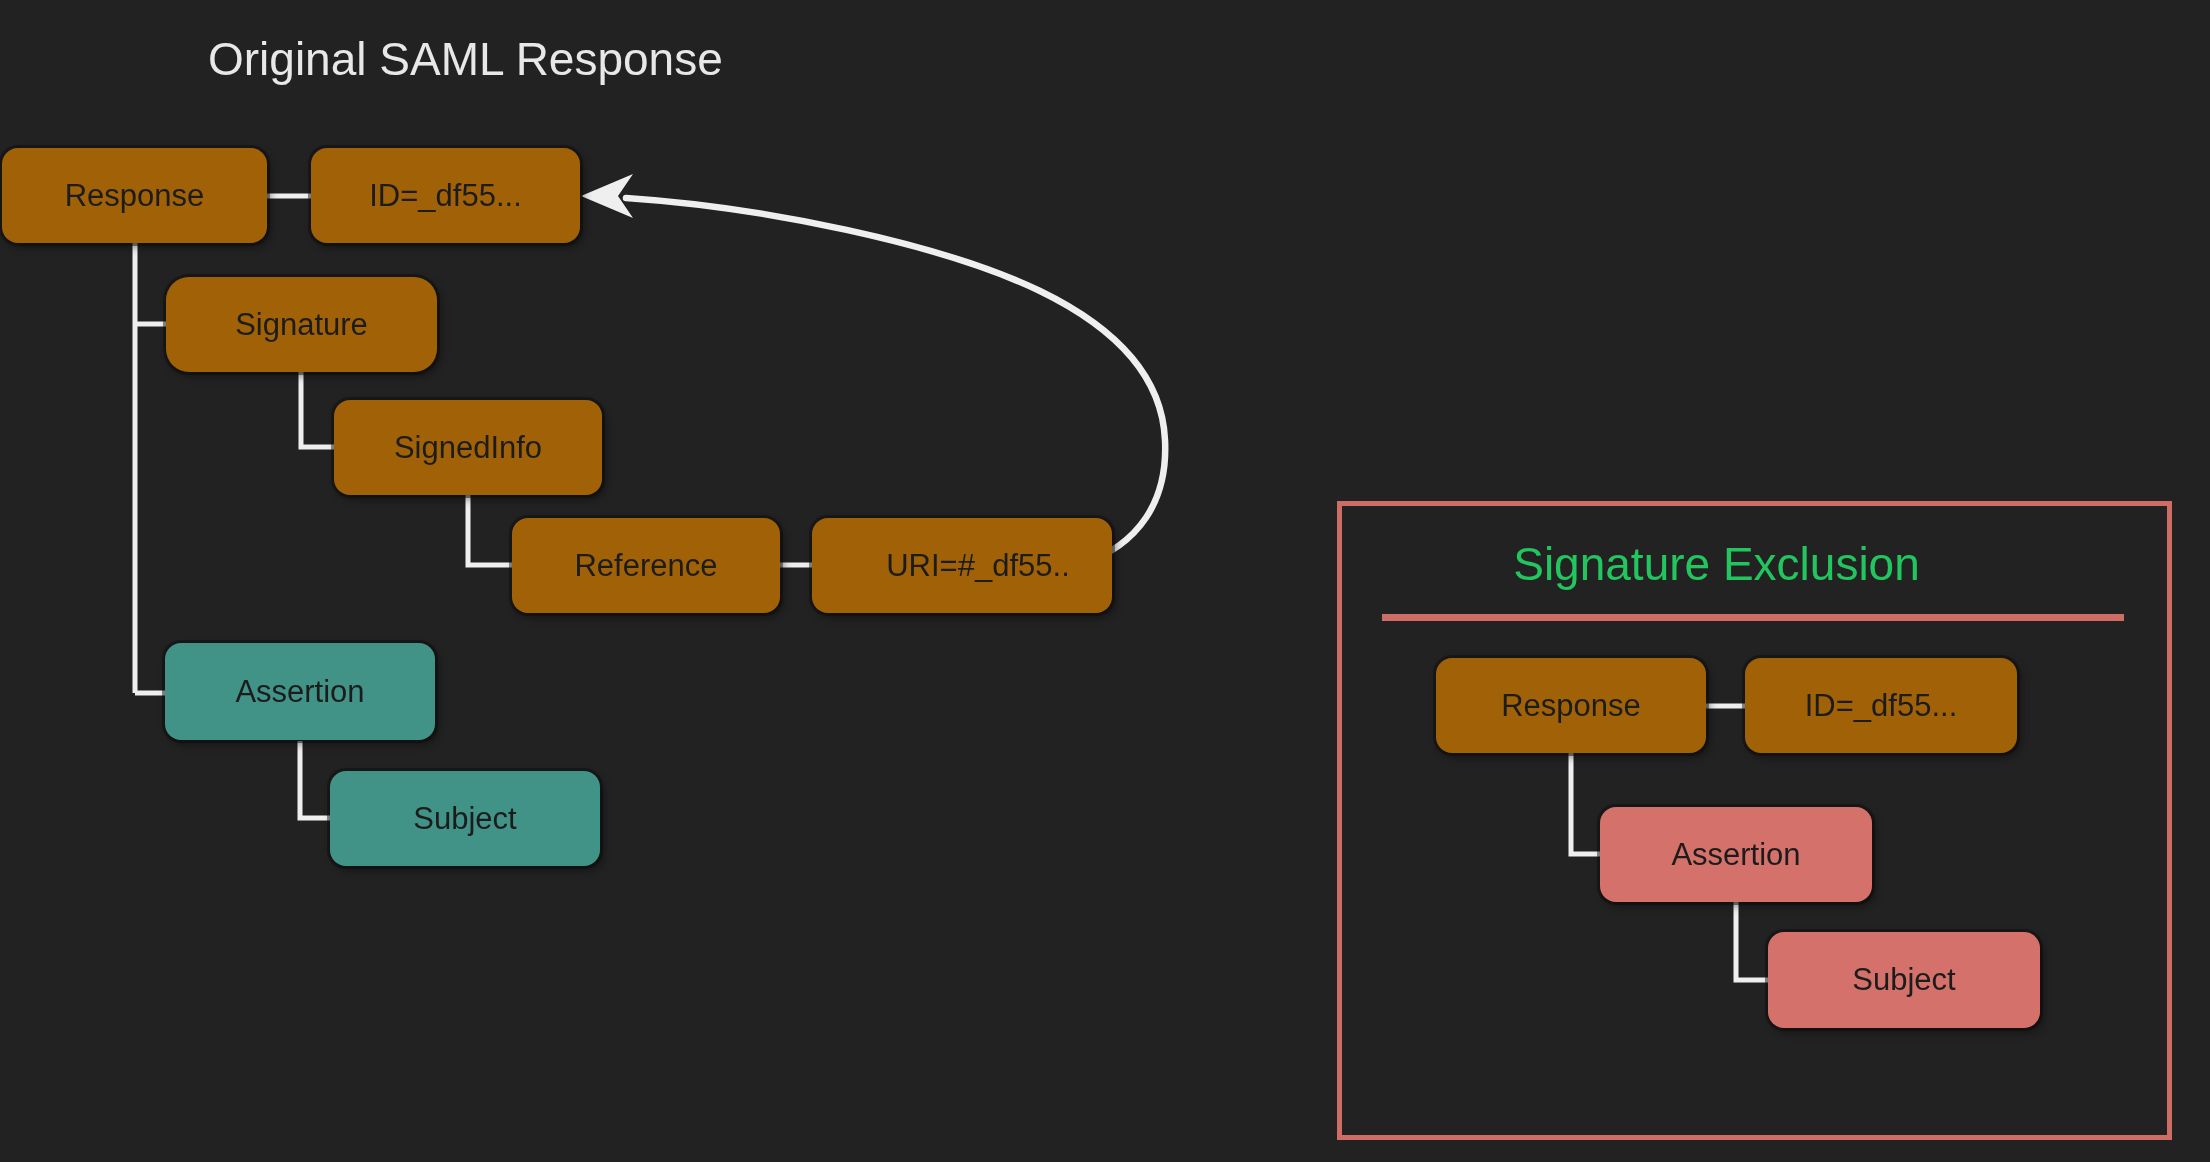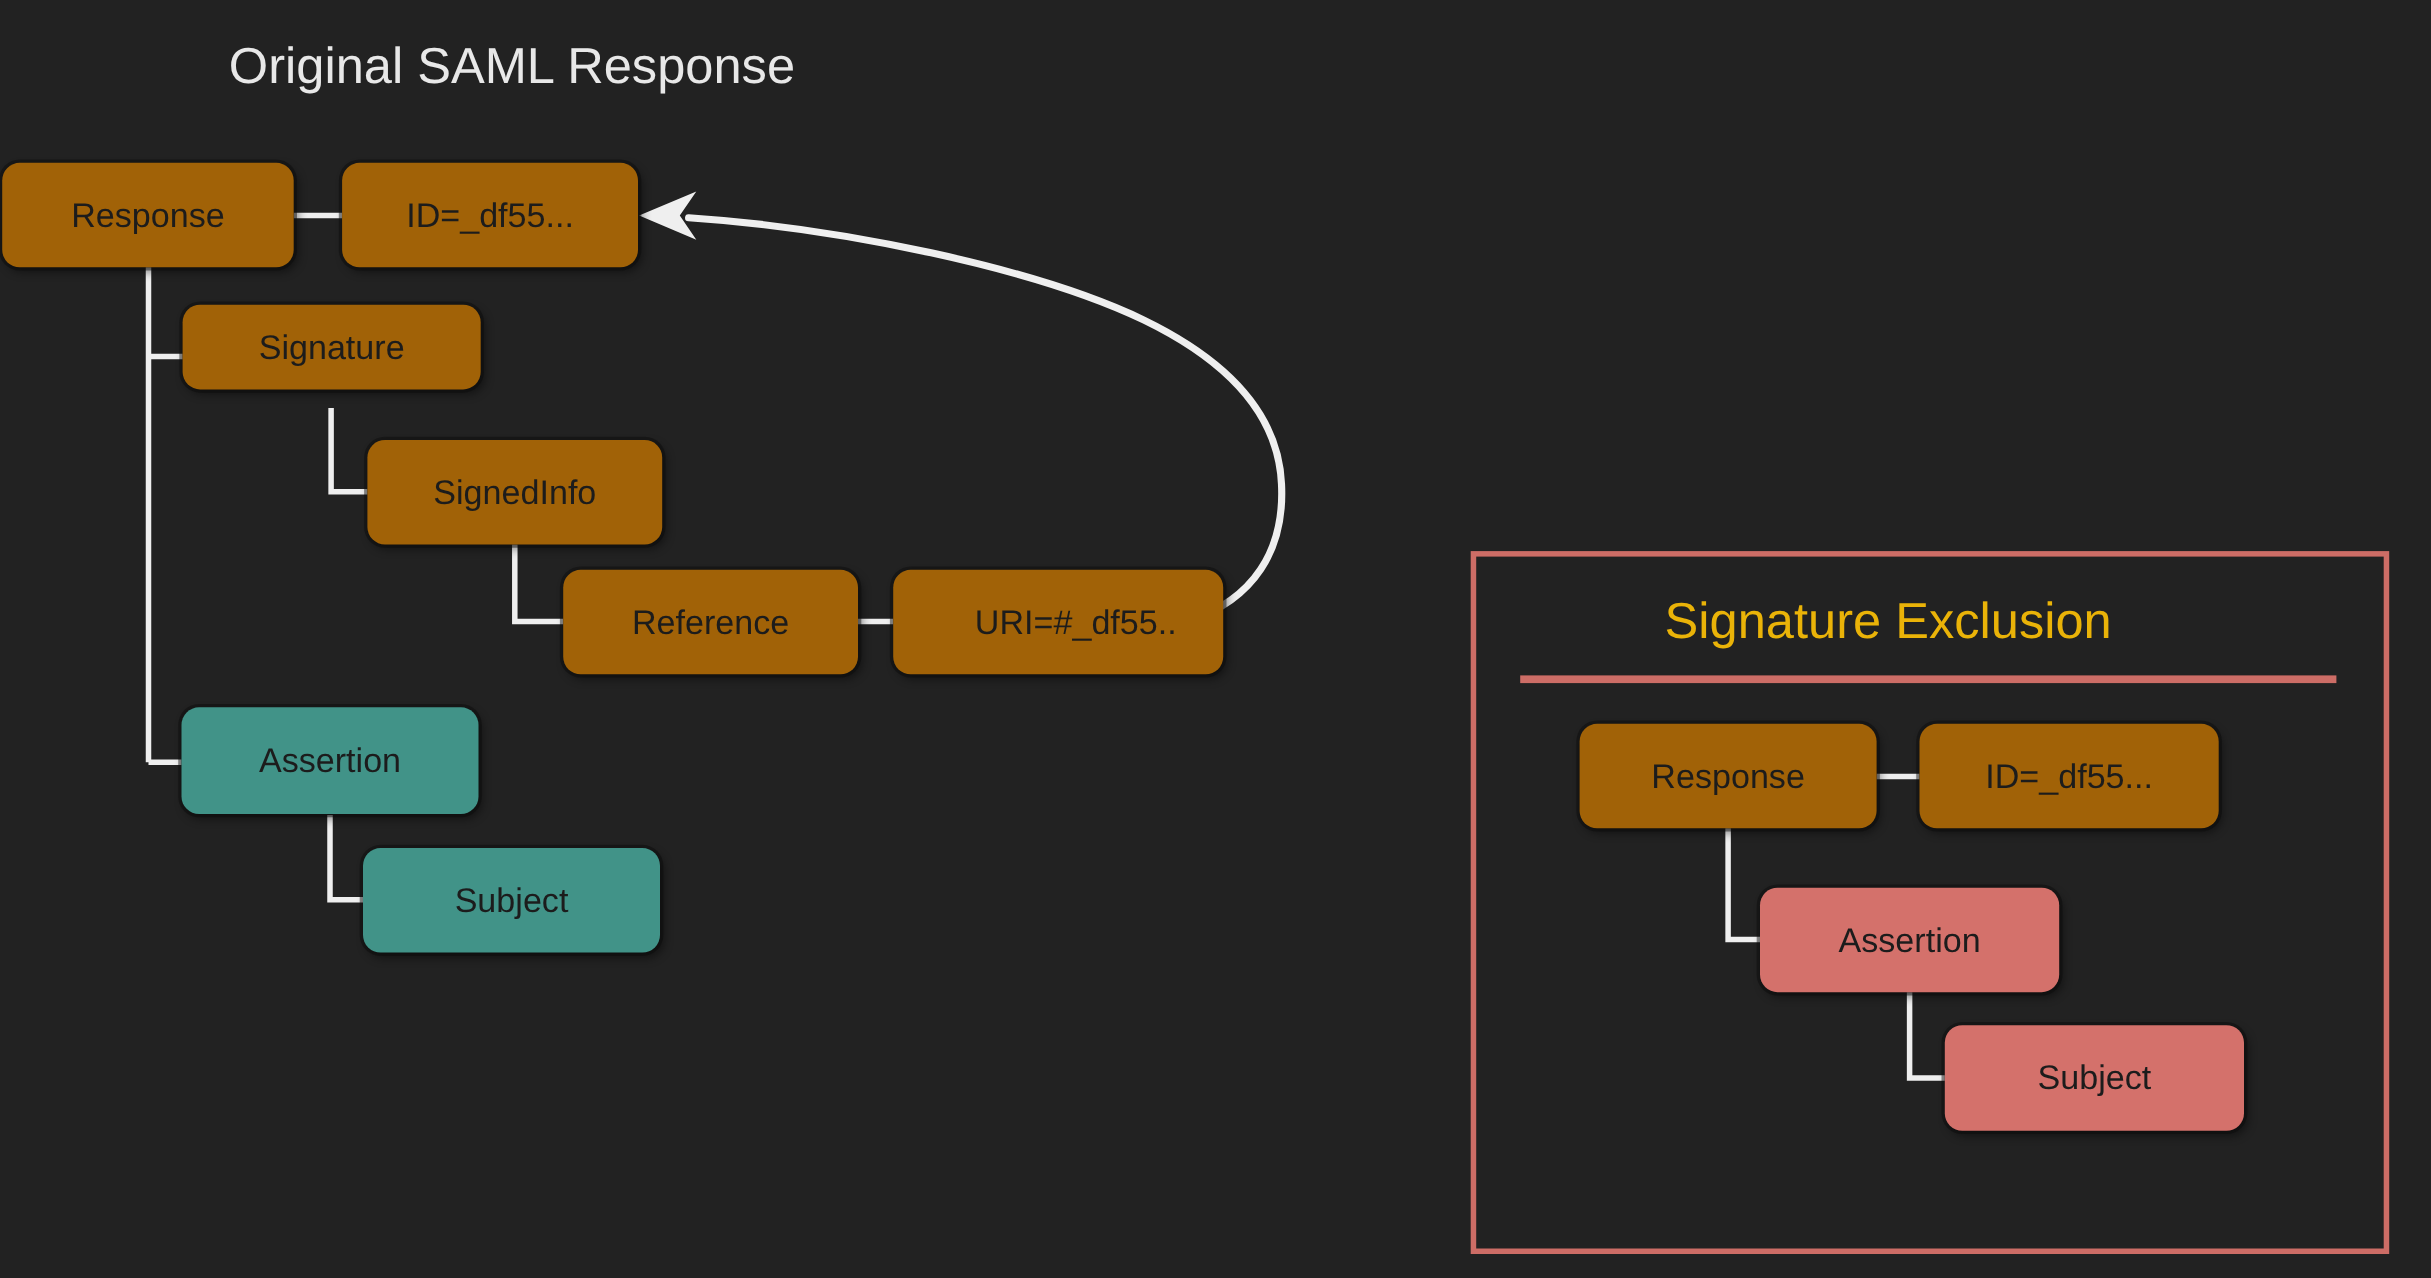--- a/index.html
+++ b/index.html
@@ -54,21 +54,21 @@
     background: transparent;
   }
   .panel-title {
     position: absolute;
     left: 1337px;
     top: 538px;
     width: 759px;
     text-align: center;
     font-size: 46px;
     line-height: 52px;
-    color: #eab308;
+    color: #22c55e;
     white-space: nowrap;
   }
   .panel-underline {
     position: absolute;
     left: 1382px;
     top: 614px;
     width: 742px;
     height: 7px;
     background: #cd6d66;
   }
@@ -92,21 +92,21 @@
 
     <path d="M1706 706 H1745" stroke="#efefef" stroke-width="5" fill="none"></path>
     <path d="M1571 753 L1571 854 L1600 854" stroke="#efefef" stroke-width="5" fill="none"></path>
     <path d="M1736 902 L1736 980 L1768 980" stroke="#efefef" stroke-width="5" fill="none"></path>
   </svg>
 
   <div class="diagram-title" style="left:208px; top:33px;">Original SAML Response</div>
 
   <div class="node cyan" style="left:2px;   top:148px; width:265px; height:95px;">Response</div>
   <div class="node cyan" style="left:311px; top:148px; width:269px; height:95px;">ID=_df55...</div>
-  <div class="node cyan" style="left:166px; top:277px; width:271px; height:77px;">Signature</div>
+  <div class="node cyan" style="left:166px; top:277px; width:271px; height:95px;border-radius:23px;">Signature</div>
   <div class="node cyan" style="left:334px; top:400px; width:268px; height:95px;">SignedInfo</div>
   <div class="node cyan" style="left:512px; top:518px; width:268px; height:95px;">Reference</div>
   <div class="node cyan" style="left:812px; top:518px; width:268px; height:95px;padding-left:32px;">URI=#_df55..</div>
   <div class="node teal" style="left:165px; top:643px; width:270px; height:97px;">Assertion</div>
   <div class="node teal" style="left:330px; top:771px; width:270px; height:95px;">Subject</div>
 
   <div class="panel"></div>
   <div class="panel-title">Signature Exclusion</div>
   <div class="panel-underline"></div>
 

